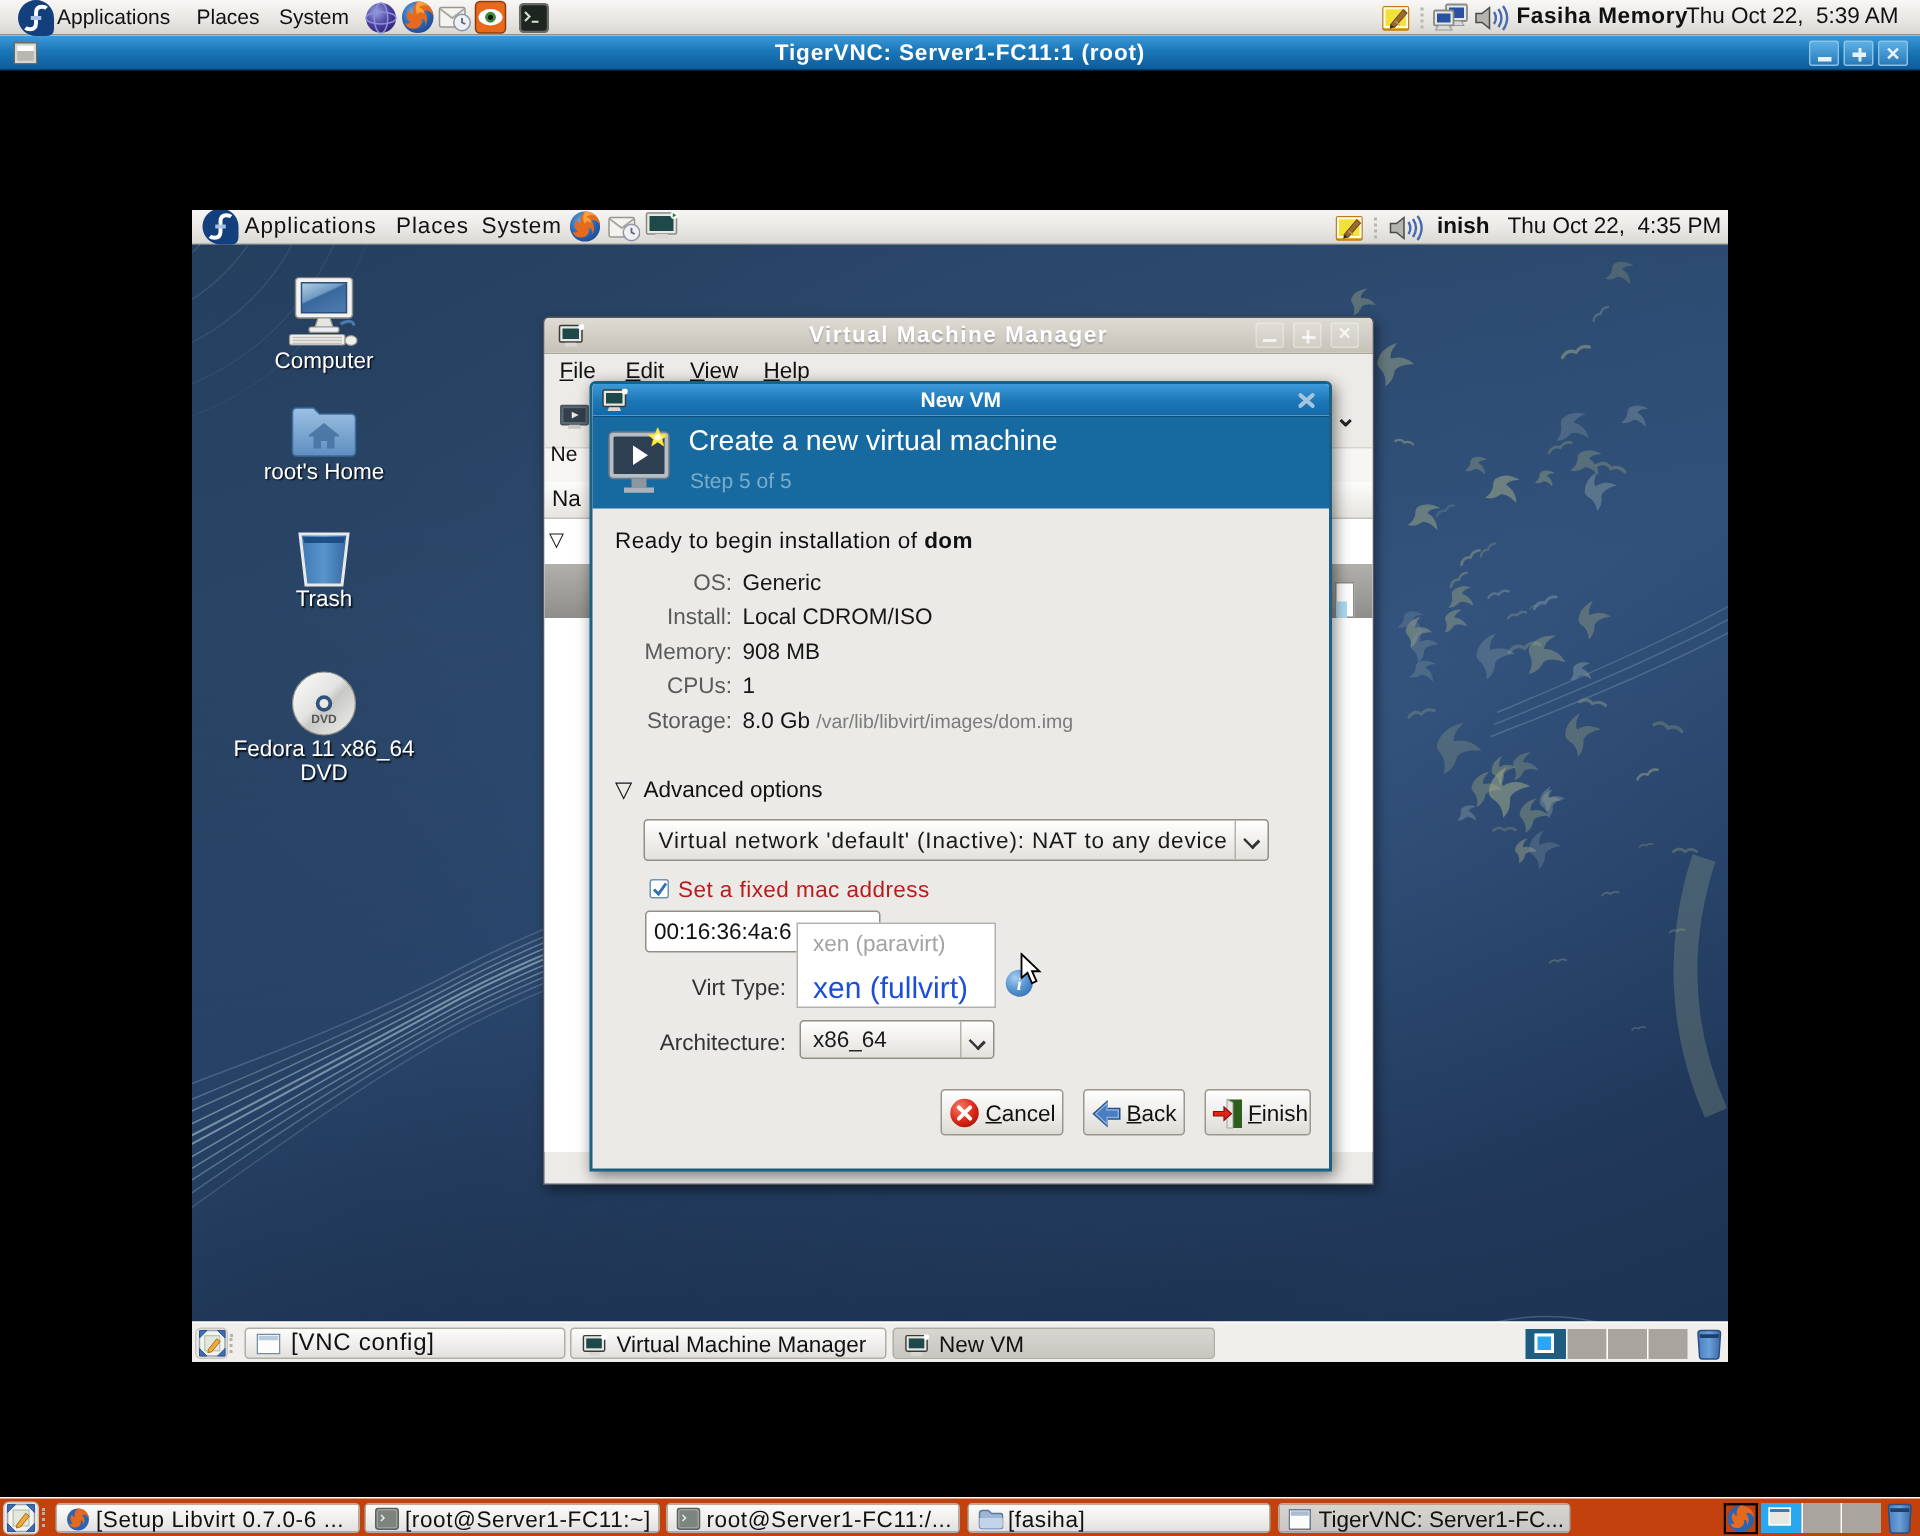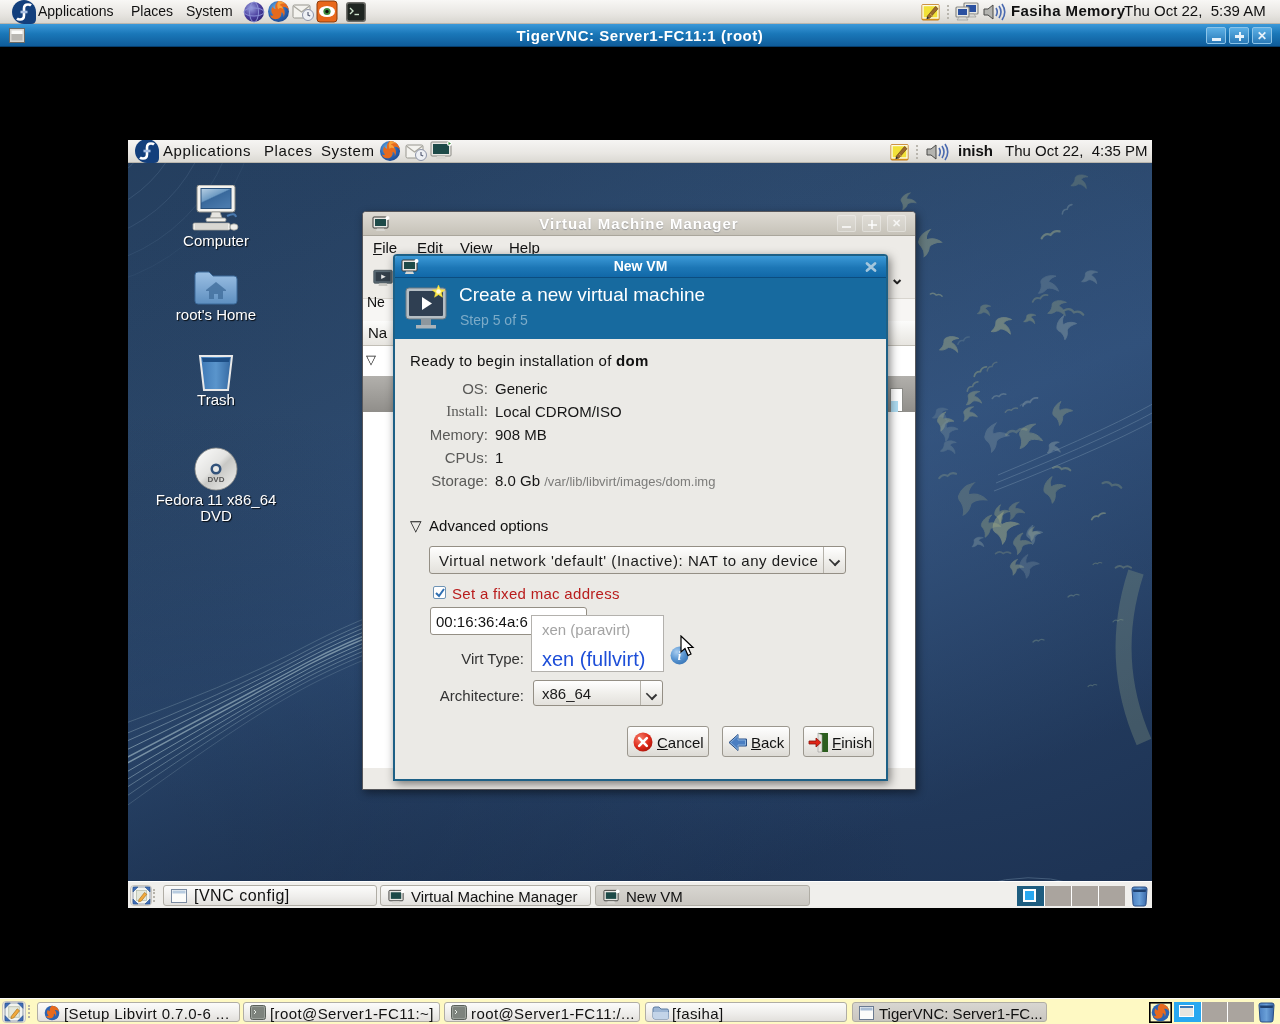--- a/index.html
+++ b/index.html
@@ -73,21 +73,21 @@
     border:1px solid #9b978e; border-radius:3px; font-size:15px; color:#111; }
   .btn .cap { position:absolute; top:7px; }
 
   
   #itask { left:0; top:741px; width:1024px; height:27px; background:#f0efec;
     border-top:1px solid #fff; }
   .tbtn { position:absolute; background:linear-gradient(#fcfcfb,#efeeec 55%,#e2e0dc);
     border:1px solid #b0ada5; border-radius:3px; font-size:15px; color:#111; }
   .tbtn.pressed { background:linear-gradient(#d8d6d1,#c9c6c0); }
 
-  #otask { left:0; top:998px; width:1280px; height:26px; background:#fef9c3;
+  #otask { left:0; top:998px; width:1280px; height:26px; background:#c2410c;
     border-top:1px solid #fbfbfa; }
 </style>
 </head>
 <body>
 
 <div class="abs" id="opanel">
   <svg class="abs" style="left:11px;top:-1px;" width="26" height="26" viewBox="0 0 26 26">
     <path d="M13 1 C 19.5 1 25 6.4 25 13 L25 20 q0 5 -5 5 L13 25 C 6.5 25 1 19.6 1 13 C 1 6.4 6.5 1 13 1 Z" fill="#133f7c"></path>
     <g fill="none" stroke="#fff" stroke-width="2.6">
       <path d="M13 13 l0 -3.5 q0 -4 4 -4 q2 0 3 1"></path>
@@ -517,21 +517,21 @@
         </g>
       </svg>
       <div class="h1">Create a new virtual machine</div>
       <div class="h2">Step 5 of 5</div>
     </div>
 
     <div class="abs" style="left:15px; top:96px; font-size:15px; color:#111; letter-spacing:0.3px;">Ready to begin installation of <b>dom</b></div>
 
     <div class="rowlbl" style="top:124px; left:0;">OS:</div>
       <div class="rowval" style="top:124px;">Generic</div>
-    <div class="rowlbl" style="top:147px; left:0;font-family:Liberation Serif, serif;">Install:</div>
+    <div class="rowlbl" style="top:147px; left:0;">Install:</div>
       <div class="rowval" style="top:147px;">Local CDROM/ISO</div>
     <div class="rowlbl" style="top:170px; left:0;">Memory:</div>
       <div class="rowval" style="top:170px;">908 MB</div>
     <div class="rowlbl" style="top:193px; left:0;">CPUs:</div>
       <div class="rowval" style="top:193px;">1</div>
     <div class="rowlbl" style="top:216px; left:0;">Storage:</div>
     <div class="rowval" style="top:216px;">8.0 Gb <span style="font-size:13px;color:#7c7c7a;">/var/lib/libvirt/images/dom.img</span></div>
 
     <div class="abs" style="left:15px; top:261px; font-size:15px; color:#111;">▽&nbsp; Advanced options</div>
 

